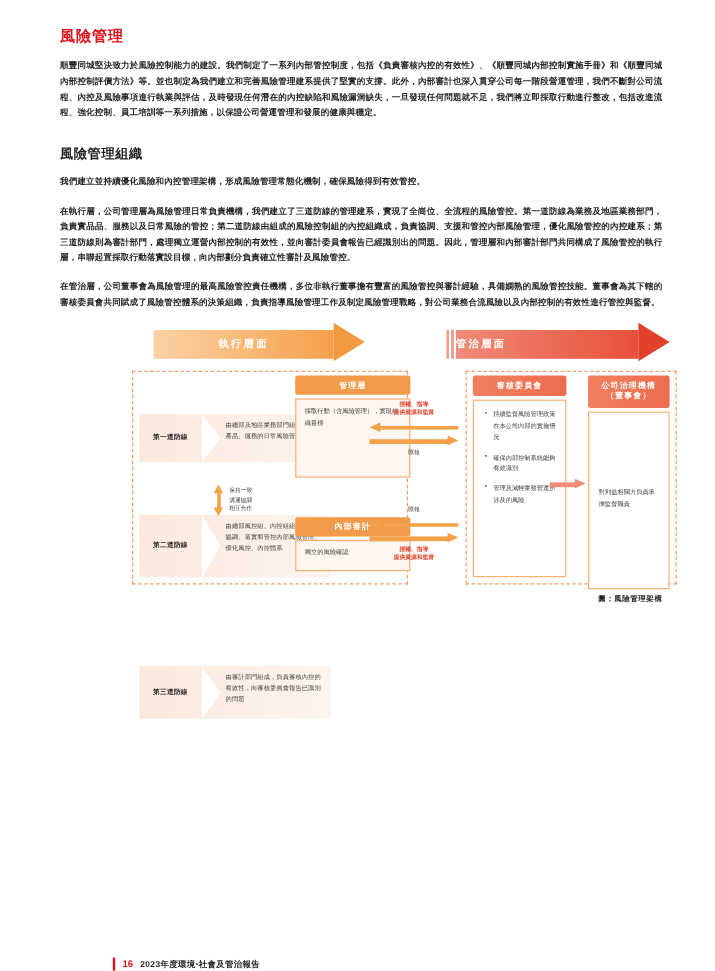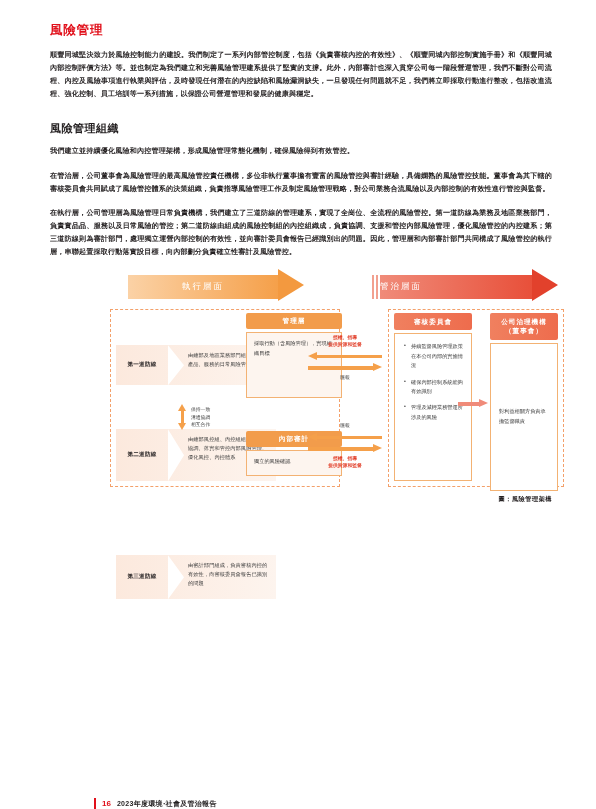--- a/index.html
+++ b/index.html
@@ -147,21 +147,21 @@
     position: absolute;
     left: 322px;
     top: 2px;
     width: 8px;
     height: 24px;
     background: repeating-linear-gradient(to right, #f2a08f 0 2px, #ffffff 2px 4px);
   }
   .banner-label {
     color: #ffffff;
     font-size: 8.5px;
-    font-weight: normal;
+    font-weight: bold;
     letter-spacing: 2px;
   }
 
   
   .zone {
     position: absolute;
     border: 1px dashed #f3a06a;
     box-sizing: border-box;
   }
   .zone-exec { left: 60px;  top: 36px; width: 230px; height: 178px; }
@@ -412,22 +412,22 @@
 <div class="page">
 
 
   <div class="content">
 
     <div class="h2">風險管理</div>
     <p class="body">順豐同城堅決致力於風險控制能力的建設。我們制定了一系列內部管控制度，包括《負責審核內控的有效性》、《順豐同城內部控制實施手冊》和《順豐同城內部控制評價方法》等。並也制定為我們建立和完善風險管理建系提供了堅實的支撐。此外，內部審計也深入貫穿公司每一階段營運管理，我們不斷對公司流程、內控及風險事項進行執業與評估，及時發現任何潛在的內控缺陷和風險漏洞缺失，一旦發現任何問題就不足，我們將立即採取行動進行整改，包括改進流程、強化控制、員工培訓等一系列措施，以保證公司營運管理和發展的健康與穩定。</p>
 
     <div class="h3">風險管理組織</div>
     <p class="body">我們建立並持續優化風險和內控管理架構，形成風險管理常態化機制，確保風險得到有效管控。</p>
+    <p class="body">在執行層，公司管理層為風險管理日常負責機構，我們建立了三道防線的管理建系，實現了全崗位、全流程的風險管控。第一道防線為業務及地區業務部門，負責實品品、服務以及日常風險的管控；第二道防線由組成的風險控制組的內控組織成，負責協調、支援和管控內部風險管理，優化風險管控的內控建系；第三道防線則為審計部門，處理獨立運營內部控制的有效性，並向審計委員會報告已經識別出的問題。因此，管理層和內部審計部門共同構成了風險管控的執行層，串聯起置採取行動落實設目標，向內部劃分負責確立性審計及風險管控。</p>
     <p class="body">在管治層，公司董事會為風險管理的最高風險管控責任機構，多位非執行董事擔有豐富的風險管控與審計經驗，具備嫻熟的風險管控技能。董事會為其下轄的審核委員會共同賦成了風險管控體系的決策組織，負責指導風險管理工作及制定風險管理戰略，對公司業務合流風險以及內部控制的有效性進行管控與監督。</p>
-    <p class="body">在執行層，公司管理層為風險管理日常負責機構，我們建立了三道防線的管理建系，實現了全崗位、全流程的風險管控。第一道防線為業務及地區業務部門，負責實品品、服務以及日常風險的管控；第二道防線由組成的風險控制組的內控組織成，負責協調、支援和管控內部風險管理，優化風險管控的內控建系；第三道防線則為審計部門，處理獨立運營內部控制的有效性，並向審計委員會報告已經識別出的問題。因此，管理層和內部審計部門共同構成了風險管控的執行層，串聯起置採取行動落實設目標，向內部劃分負責確立性審計及風險管控。</p>
 
     <div class="diagram">
 
       <div class="banners">
         <div class="banner-exec">
           <span class="banner-label">執行層面</span>
         </div>
         <div class="banner-exec-tip"></div>
         <div class="banner-gov-bars"></div>
         <div class="banner-gov">

